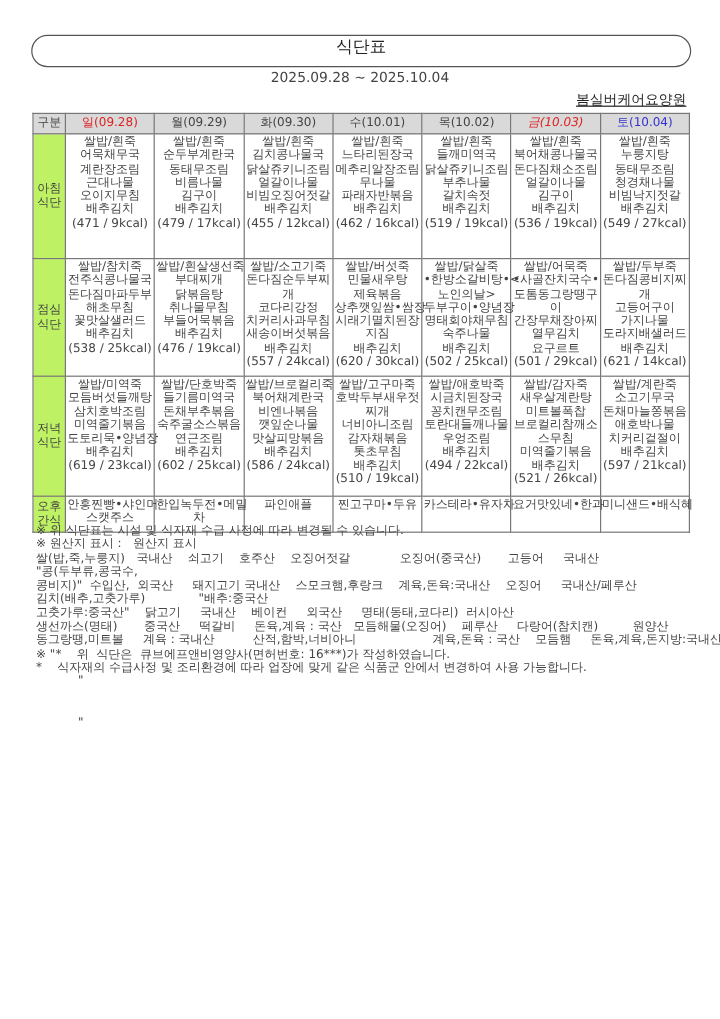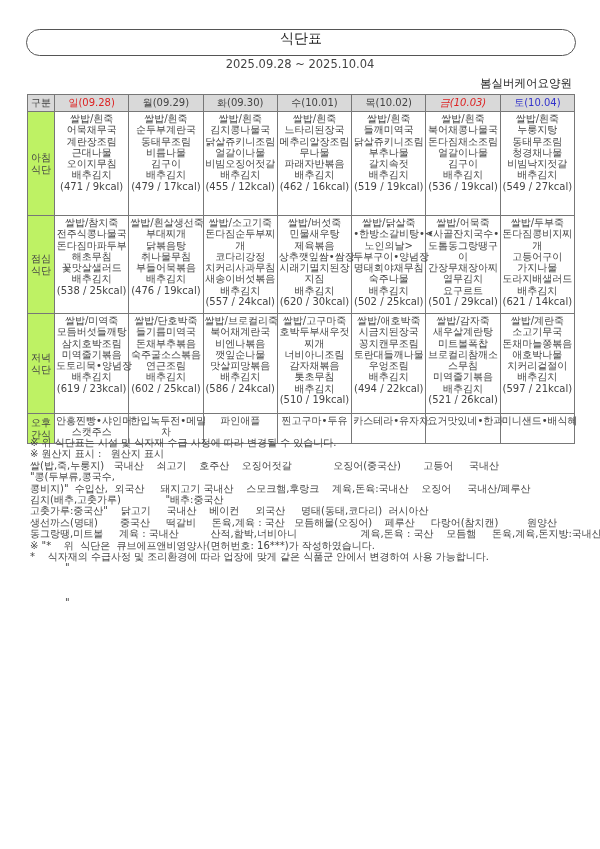--- a/index.html
+++ b/index.html
@@ -11,21 +11,21 @@
     position: absolute; left: 26px; top: 29px; width: 548px; height: 25px;
     border: 1px solid #555; border-radius: 14px;
     display: flex; justify-content: center;
     font-size: 14px; color: #222;
   }
   .date-range {
     position: absolute; left: 0; width: 600px; top: 57px; text-align: center;
     font-size: 11.5px; color: #444;
   }
   .facility {
-    position: absolute; right: 28px; top: 76px; font-size: 11.5px; color: #222;
+    position: absolute; right: 28px; top: 76px; font-size: 11.5px; color: #222; text-decoration: underline;
   }
   table.menu {
     position: absolute; left: 27px; top: 94px; width: 548px;
     border-collapse: collapse; table-layout: fixed;
     font-size: 10px; color: #444;
   }
   table.menu td, table.menu th {
     border: 1px solid #777; text-align: center; vertical-align: top;
     padding: 1px 1px; line-height: 11.3px; font-weight: normal;
   }

